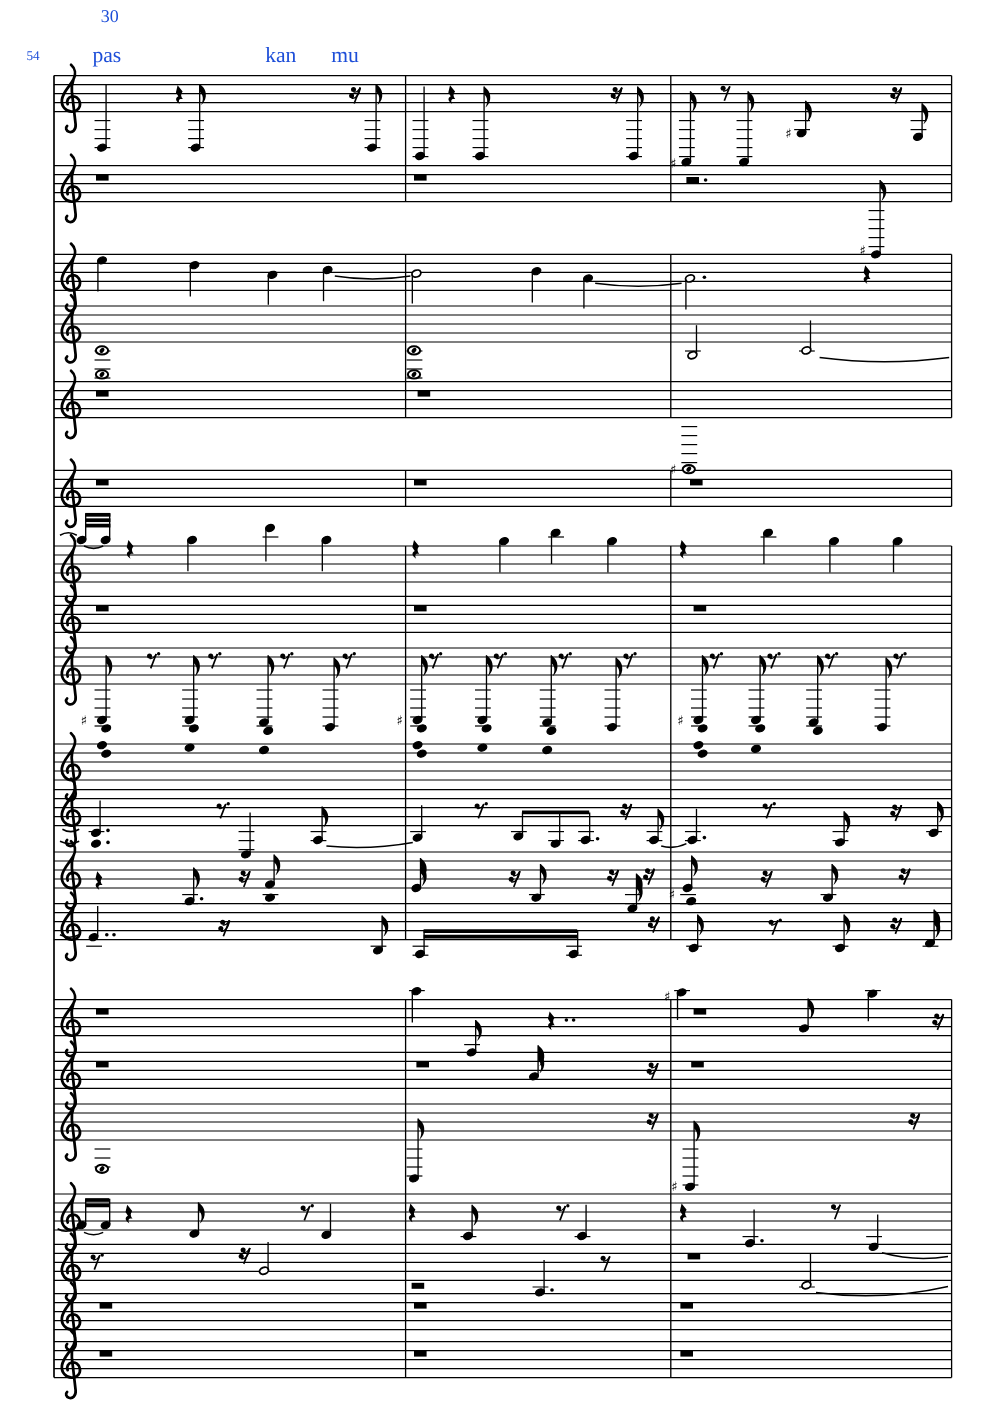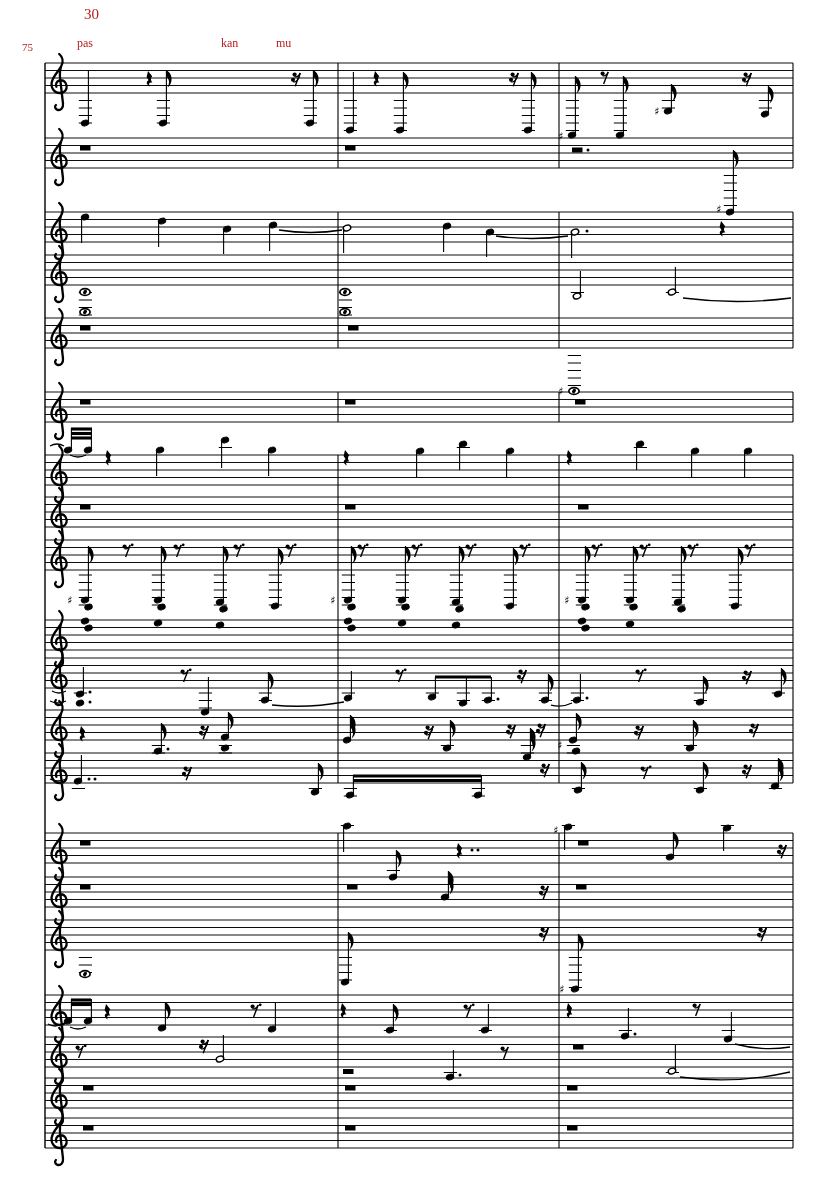--- a/index.html
+++ b/index.html
@@ -1,22 +1,22 @@
 <!DOCTYPE html>
 <html><head>
 <meta charset="utf-8">
 <style>
   html,body{margin:0;padding:0;background:#fff;}
   .page{position:relative;width:835px;height:1181px;background:#fff;overflow:hidden;
         font-family:"Liberation Serif","DejaVu Serif",serif;}
   .page svg{position:absolute;left:0;top:0;}
-  .ovl{position:absolute;color:#b91c1c;white-space:nowrap;}
+  .ovl{position:absolute;color:#1d4ed8;white-space:nowrap;}
   .page-number{left:84px;top:6px;font-size:15px;}
   .measure-number{left:22px;top:41px;font-size:11px;}
-  .lyric{top:36px;font-size:12px;}
+  .lyric{top:36px;font-size:18px;}
   .lyric.pas{left:77px;}
   .lyric.kan{left:221px;}
   .lyric.mu{left:276px;}
 </style>
 </head>
 <body>
 
 <div class="page">
   <svg id="score-svg" width="835" height="1181" viewBox="0 0 835 1181">
     <defs>
@@ -858,17 +858,17 @@
         <rect x="83" y="1085.5" width="10.5" height="5" fill="#000000"></rect>
         <rect x="345" y="1085.5" width="10.5" height="5" fill="#000000"></rect>
         <rect x="567" y="1085.5" width="10.5" height="5" fill="#000000"></rect>
         <rect x="83" y="1125.5" width="10.5" height="5" fill="#000000"></rect>
         <rect x="345" y="1125.5" width="10.5" height="5" fill="#000000"></rect>
         <rect x="567" y="1125.5" width="10.5" height="5" fill="#000000"></rect>
       </g>
   </svg>
 
   <div class="ovl page-number">30</div>
-  <div class="ovl measure-number">75</div>
+  <div class="ovl measure-number">54</div>
   <div class="ovl lyric pas">pas</div>
   <div class="ovl lyric kan">kan</div>
   <div class="ovl lyric mu">mu</div>
 </div>
 
 </body></html>

